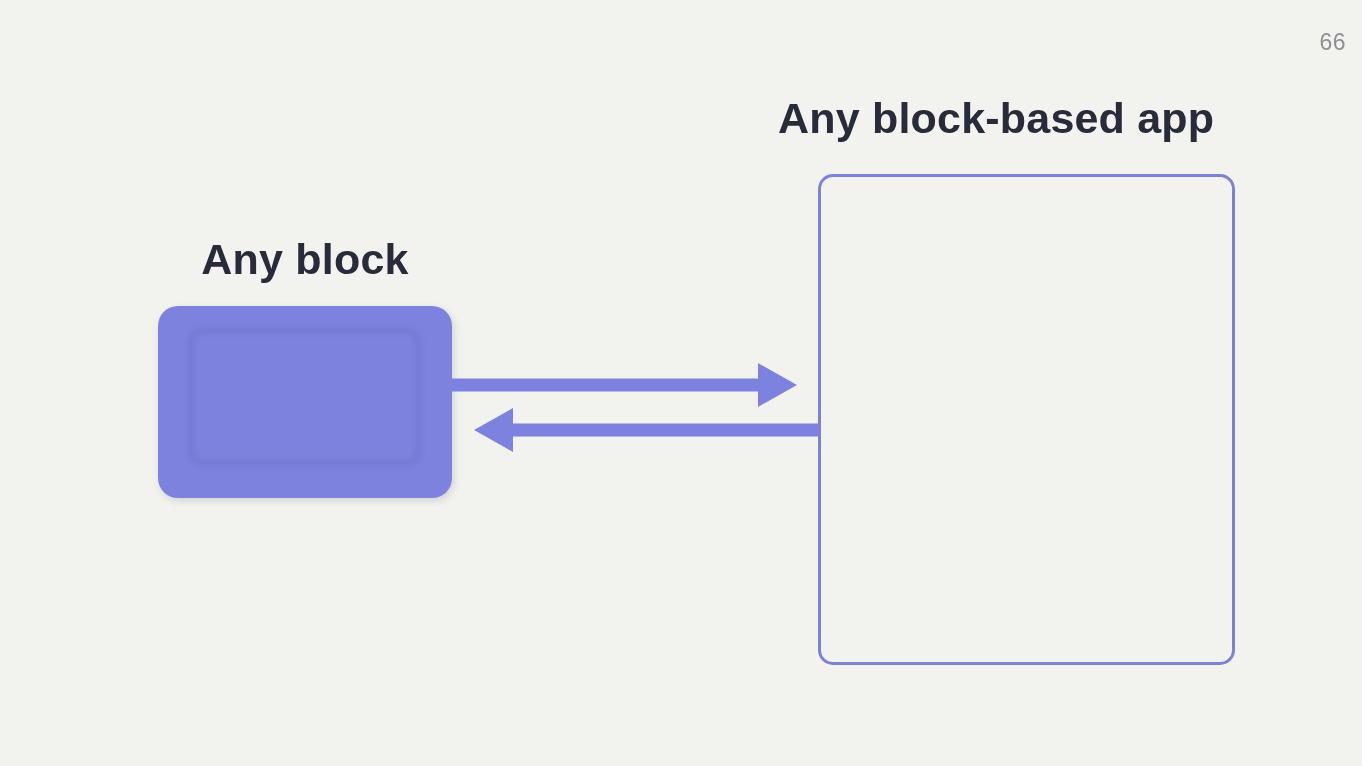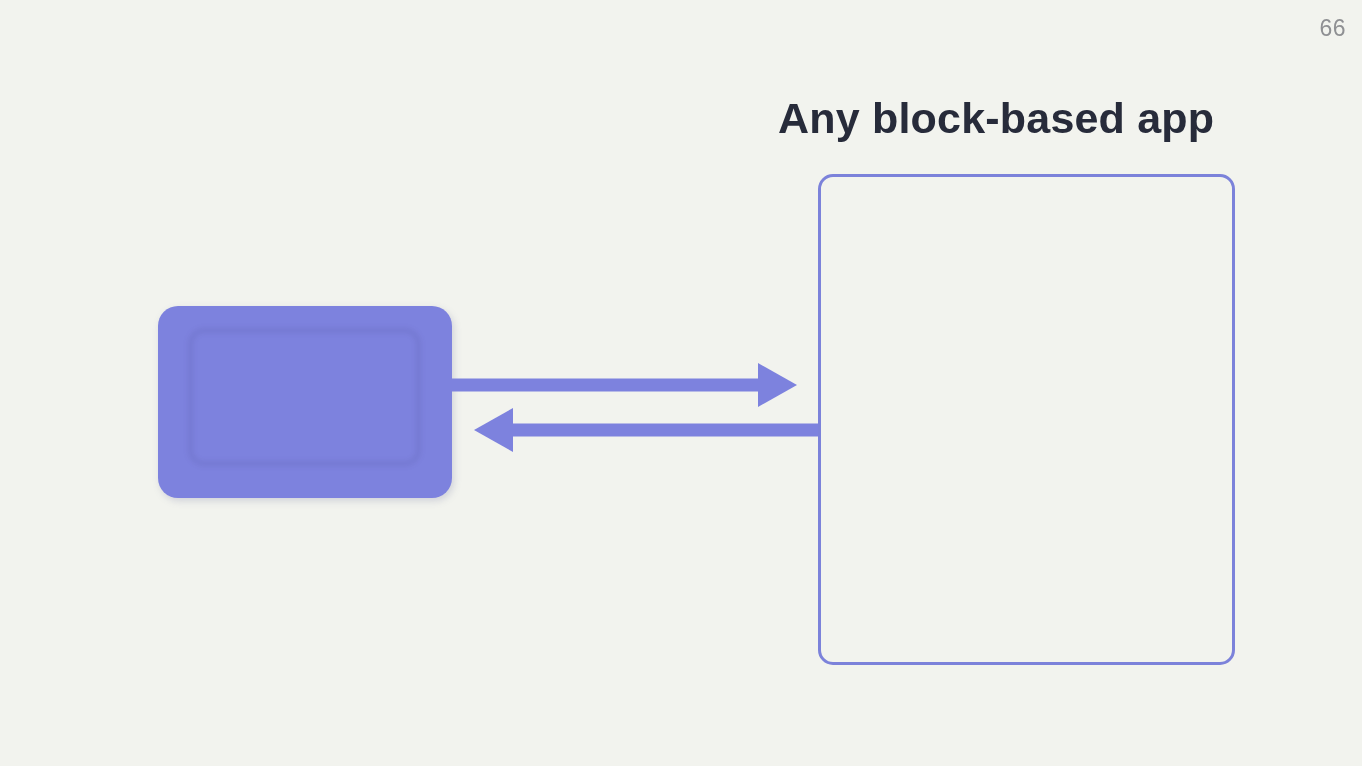--- a/index.html
+++ b/index.html
@@ -12,21 +12,21 @@
   }
   .slide {
     position: relative;
     width: 1362px;
     height: 766px;
     background: #f2f3ee;
     overflow: hidden;
   }
   .page-number {
     position: absolute;
-    top: 15px;
+    top: 29px;
     right: 16px;
     font-size: 23px;
     color: #8f9093;
     letter-spacing: 0.5px;
   }
   .app-title {
     position: absolute;
     left: 778px;
     top: 97px;
     width: 497px;
@@ -91,20 +91,21 @@
 </style>
 </head>
 <body>
 
 <div class="slide">
 
   <div class="page-number">66</div>
 
   <div class="app-title">Any block-based app</div>
 
+  <div class="block-label">Any block</div>
 
   <div class="block-shape">
     <div class="block-inner"></div>
   </div>
 
   <div class="app-shape"></div>
 
   <svg class="arrows-layer" viewBox="0 0 366 110">
 
     <g>

